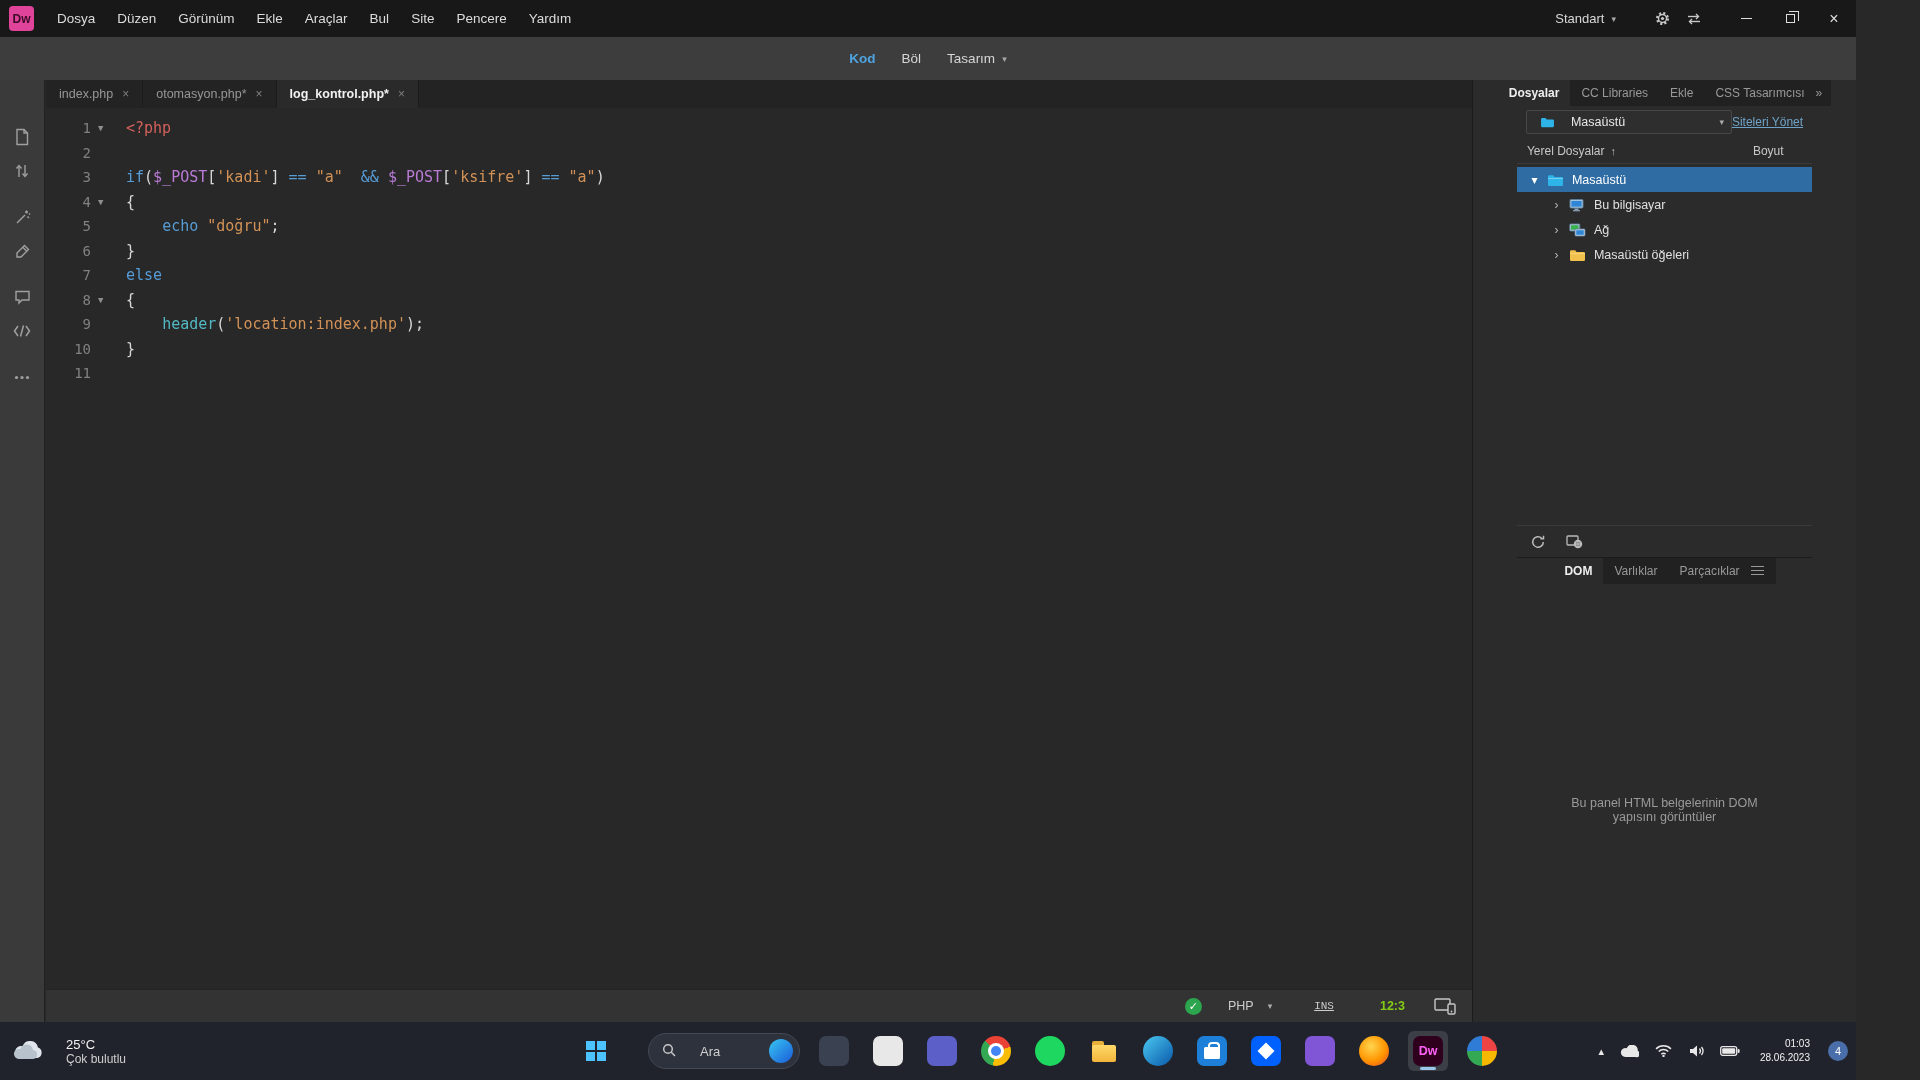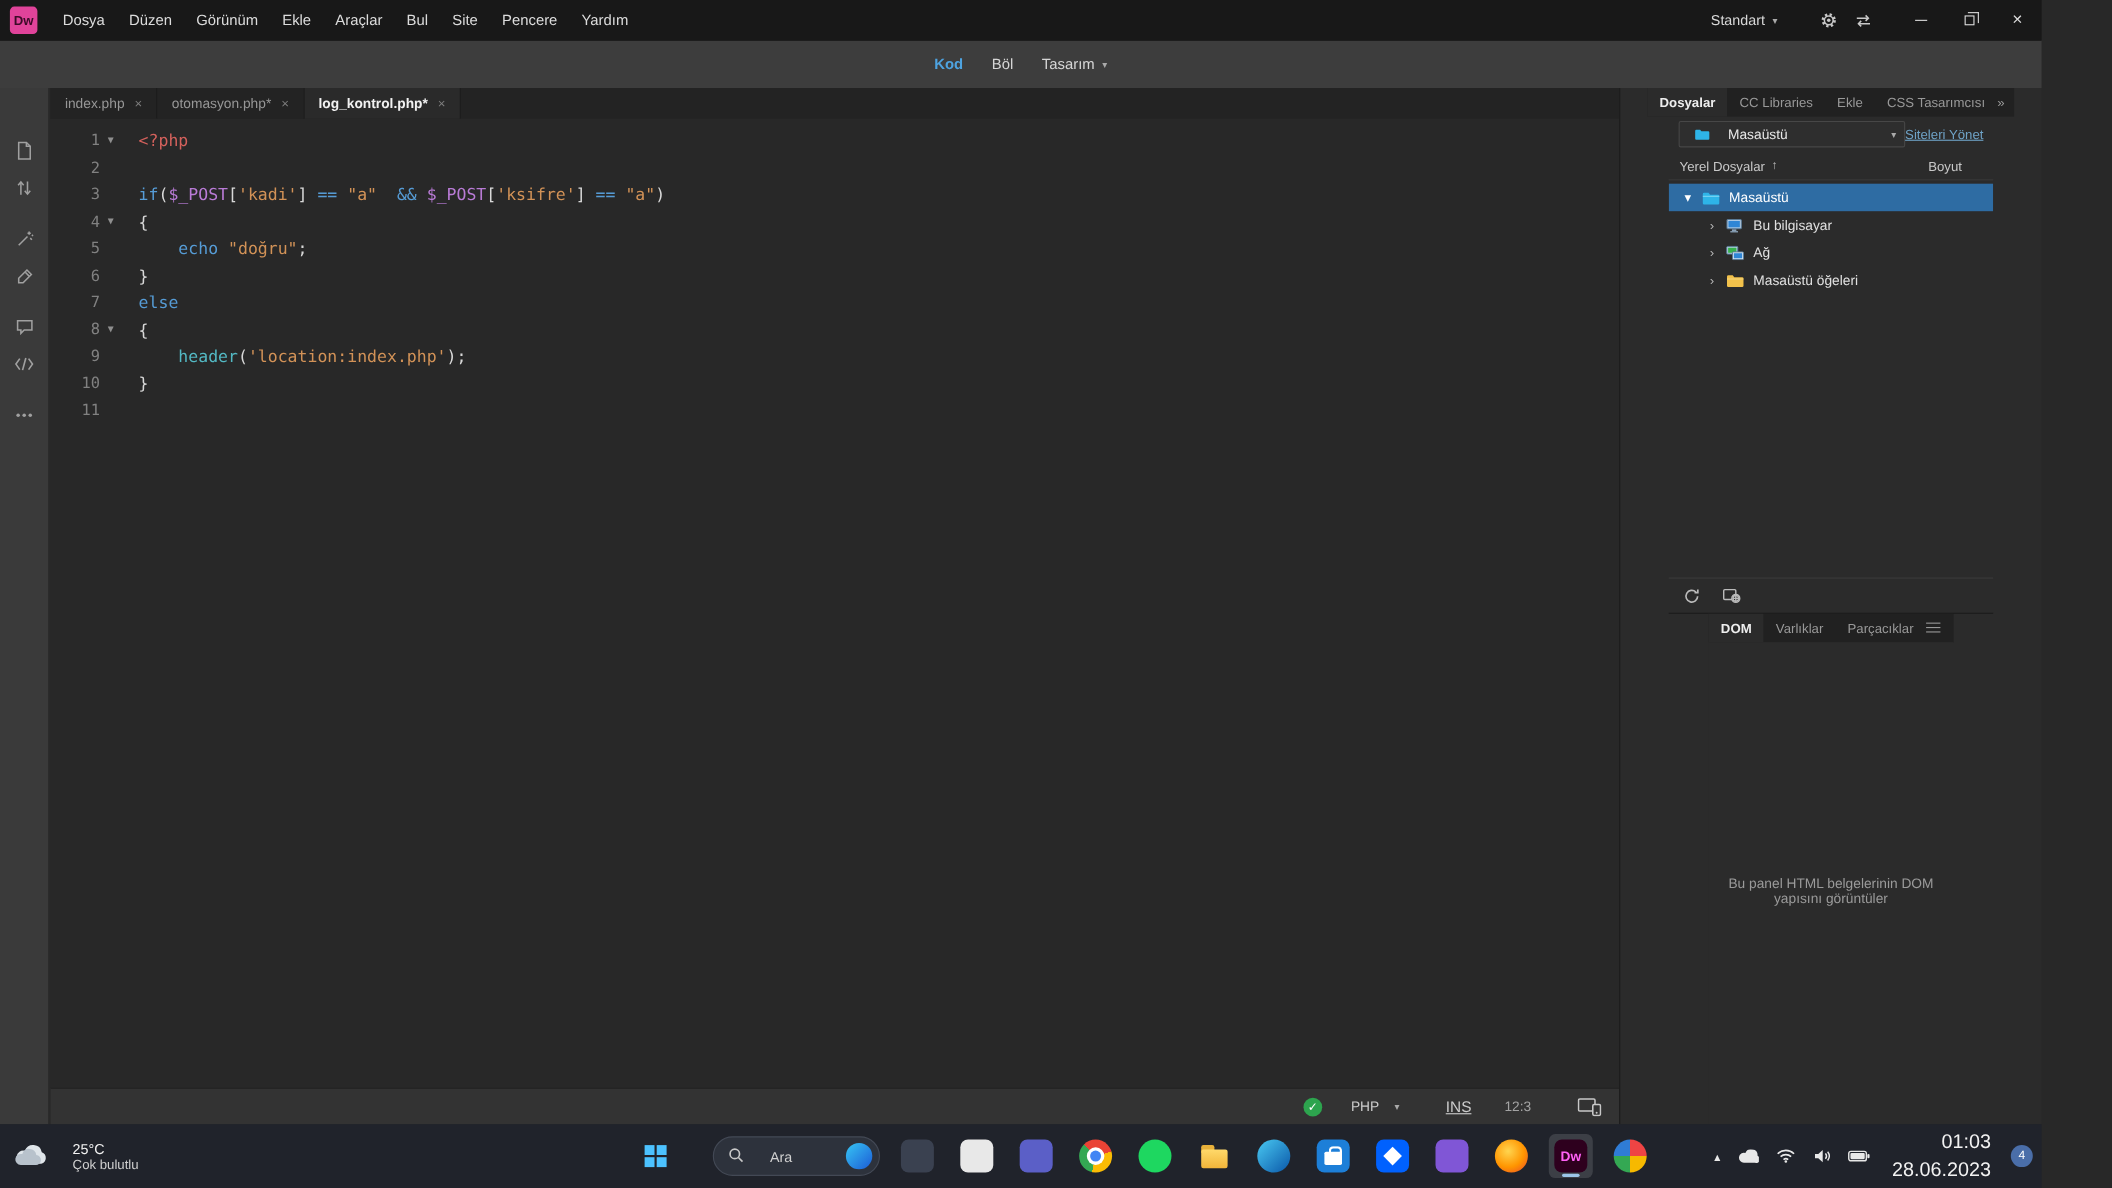--- a/index.html
+++ b/index.html
@@ -60,22 +60,22 @@
   .codetext{white-space:pre;padding-left:12px;color:#d8d8d8;}
   .tk-tag{color:#d4615c}.tk-kw{color:#569cd6}.tk-op{color:#569cd6}
   .tk-var{color:#b97bd6}.tk-str{color:#d29257}.tk-fn{color:#53b9c4}.tk-pun{color:#d8d8d8}
   .cursor{display:inline-block;width:2px;height:18px;background:#fff;vertical-align:text-bottom;margin-left:1px;}
 
   .statusbar{height:33px;flex:none;background:#333;border-top:1px solid #242424;
     display:flex;align-items:center;justify-content:flex-end;padding-right:16px;}
   .sb-check{width:17px;height:17px;border-radius:50%;background:#2da44e;color:#fff;
     font-size:11px;display:grid;place-items:center;margin-right:26px;}
   .sb-lang{display:flex;align-items:center;gap:14px;color:#ccc;font-size:12.5px;margin-right:42px;}
-  .sb-ins{color:#ccc;font-size:14px;text-decoration:underline;margin-right:30px;}
-  .sb-pos{color:#a3a3a3;font-size:12.5px;margin-right:42px;}
+  .sb-ins{color:#ccc;font-size:11px;text-decoration:underline;margin-right:46px;font-family:Liberation Mono, monospace;}
+  .sb-pos{color:#84cc16;font-size:12.5px;margin-right:29px;font-weight:bold;}
   .sb-preview{color:#ccc;display:grid;place-items:center;}
 
   .props{height:155px;flex:none;display:flex;flex-direction:column;border-top:2px solid #1e1e1e;}
   .props-header{height:26px;background:#2b2b2b;display:flex;align-items:center;flex:none;}
   .props-tab{height:26px;padding:0 14px;background:#3a3a3a;color:#e8e8e8;font-size:12px;
     display:flex;align-items:center;}
   .ham{width:13px;height:1.5px;background:#999;box-shadow:0 4px 0 #999,0 8px 0 #999;
     margin-left:auto;margin-right:12px;margin-top:-8px;}
   .ham-right{margin-left:auto;}
   .props-body{flex:1;background:#323232;position:relative;}
@@ -148,21 +148,21 @@
     background:#e8b13a;border-radius:2px 2px 0 0;}
   .app-glyph.folder::after{content:"";position:absolute;left:3px;top:9px;right:3px;bottom:4px;
     background:linear-gradient(#ffd96a,#f2b53a);border-radius:2px;}
   .app-glyph.store::after{content:"";position:absolute;top:6px;left:11px;width:8px;height:6px;
     border:2px solid #fff;border-bottom:none;border-radius:4px 4px 0 0;}
   .app-glyph.store::before{content:"";position:absolute;top:11px;left:7px;right:7px;bottom:7px;
     background:#fff;border-radius:1.5px;}
   .app-glyph.dropbox::before{content:"";width:12px;height:12px;background:#fff;transform:rotate(45deg);}
   .tb-right{margin-left:auto;display:flex;align-items:center;gap:16px;padding-right:8px;height:100%;}
   .tray{color:#e8e8e8;font-size:11px;display:grid;place-items:center;}
-  .clock{text-align:right;font-size:18px;line-height:1.4;color:#f2f2f2;margin-left:4px;}
+  .clock{text-align:right;font-size:10px;line-height:1.4;color:#f2f2f2;margin-left:4px;}
   .badge{width:20px;height:20px;border-radius:50%;background:#4a6ea9;display:grid;place-items:center;
     font-size:11px;color:#fff;margin-left:2px;}
 </style>
 </head>
 <body>
 
 <div class="app">
 
   <header class="menubar">
     <div class="dw-logo">Dw</div>

